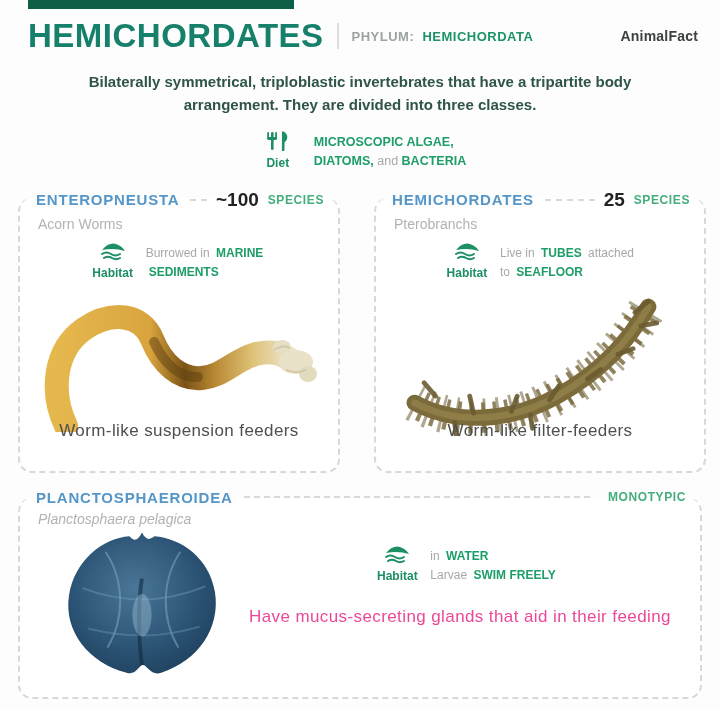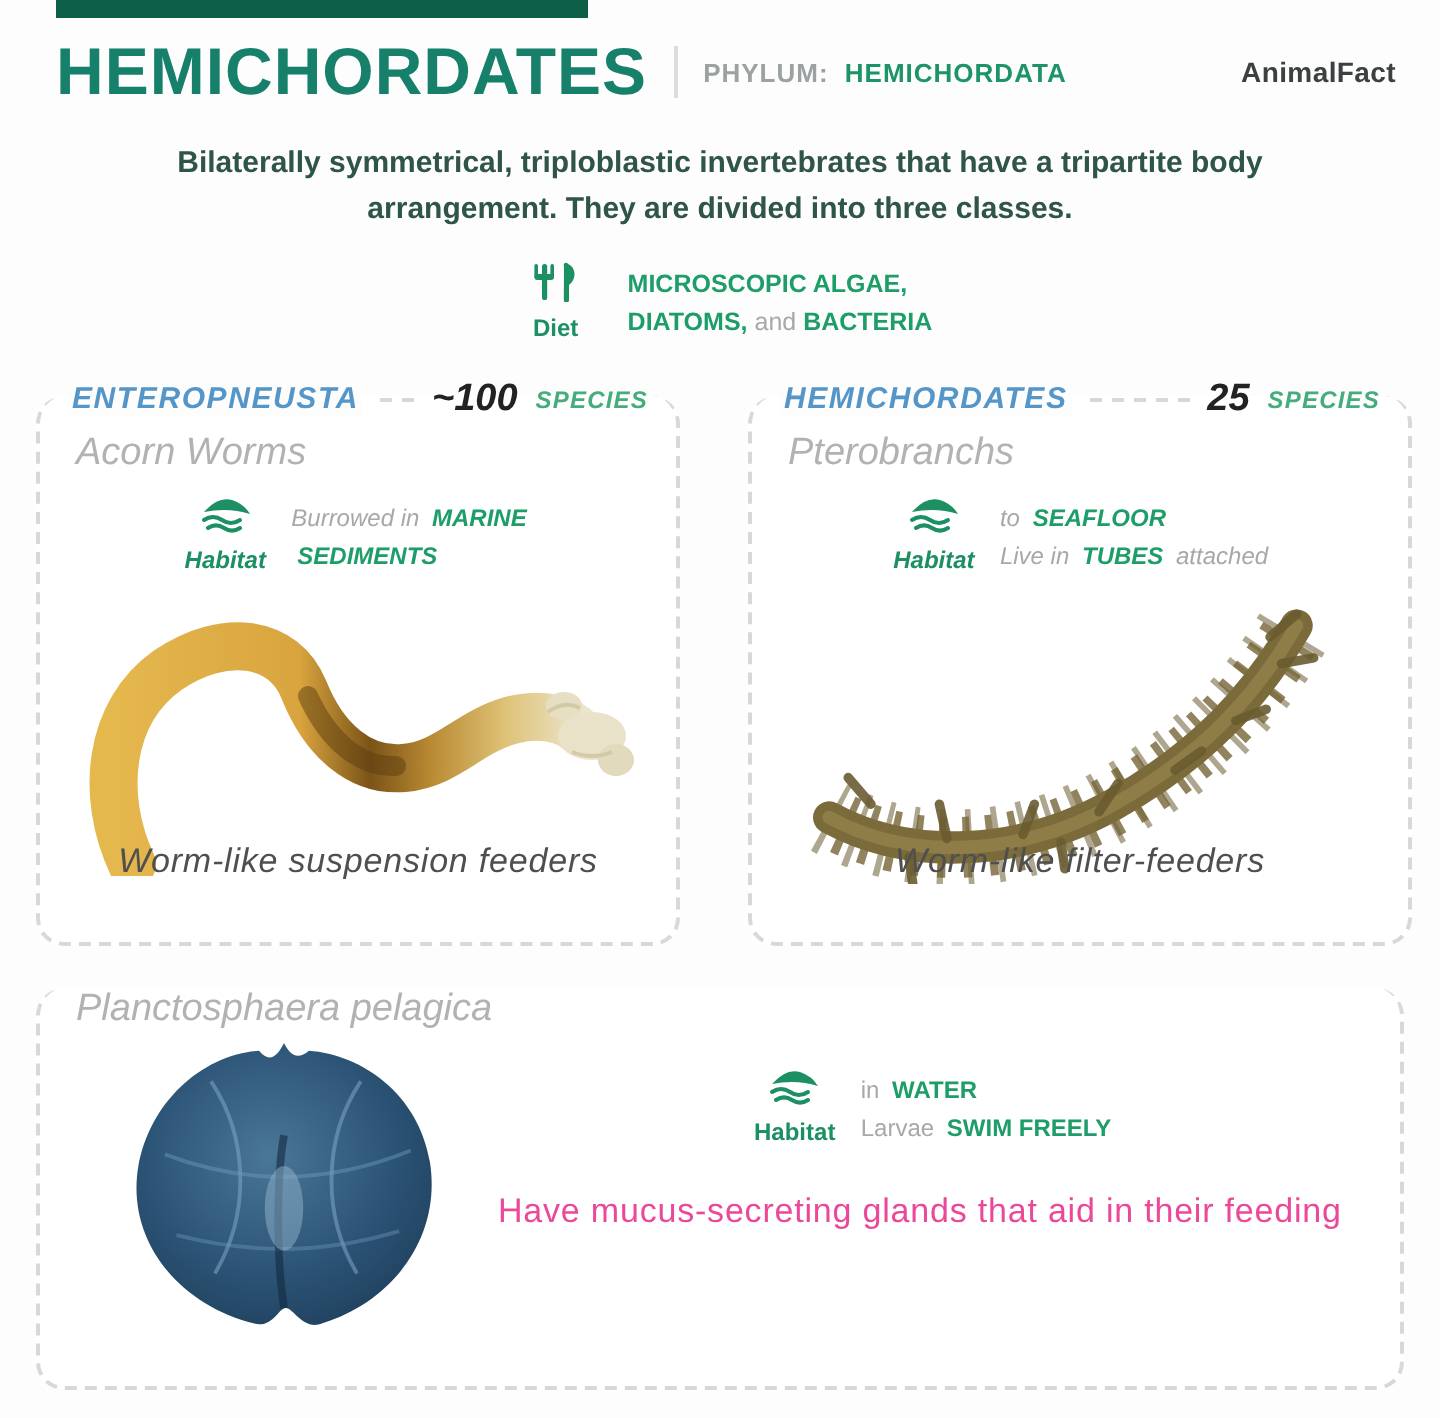--- a/index.html
+++ b/index.html
@@ -23,31 +23,31 @@
 
   
   .diet-row { display:flex; justify-content:center; align-items:flex-start; gap:12px; margin-top:15px; }
   .icon-block { text-align:center; width:48px; }
   .icon-label { color:#1c8f63; font-weight:bold; font-size:12px; margin-top:1px; }
   .diet-text { font-size:12.5px; font-weight:bold; line-height:1.55; padding-top:2px; }
   .g  { color:#1d9e68; }
   .gr { color:#a8a8a8; font-weight:normal; }
 
   
-  .cards { display:flex; gap:34px; padding:0 18px; margin-top:26px;font-style:italic; }
+  .cards { display:flex; gap:34px; padding:0 18px; margin-top:26px; }
   .card { position:relative; border:2px dashed #d8d8d8; border-top:none; border-radius:14px;
           background:#fff; padding:0 14px; }
   .card.half { flex:1; height:275px; }
   .card.wide { margin:25px 18px 0; height:201px; }
   .card-head { display:flex; align-items:center; gap:9px; transform:translateY(-9px); }
   .class-name { color:#5596c8; font-weight:bold; font-size:15px; letter-spacing:.8px; background:#fdfdfd; padding:0 2px; white-space:nowrap; }
   .dash-fill { flex:1; border-top:2px dashed #d8d8d8; height:0; }
   .count { font-size:19px; font-weight:bold; color:#222; white-space:nowrap; }
   .count-suffix { font-size:12px; font-weight:bold; color:#45ad7c; letter-spacing:.6px; white-space:nowrap; }
-  .common { color:#b2b2b2; font-size:19px; margin:-4px 0 0 4px; }
+  .common { color:#b2b2b2; font-size:14px; margin:-4px 0 0 4px; }
   .card.wide .common { font-style:italic; }
 
   .habitat { display:flex; justify-content:center; align-items:flex-start; gap:9px; margin-top:10px; }
   .hab-text { font-size:12px; font-weight:bold; line-height:1.6; text-align:left; padding-top:2px; }
   .hab-text span { margin-right:3px; }
 
   .photo { display:block; margin:2px auto 0; }
   .caption { position:absolute; left:0; right:0; bottom:30px; text-align:center;
              color:#4f4f4f; font-size:17px; letter-spacing:.4px; }
 
@@ -176,46 +176,52 @@
             <svg width="28" height="19" viewBox="0 0 28 19">
               <path d="M3 8 Q10 0 17 2 Q23 4 26 9 Q15 5.5 3 8 Z" fill="#1c8f63"></path>
               <path d="M3 12 q4.5 -3 9 0 q4.5 3 9 0" stroke="#1c8f63" stroke-width="2" fill="none" stroke-linecap="round"></path>
               <path d="M5 16 q4 -2.6 8 0 q4 2.6 8 0" stroke="#1c8f63" stroke-width="2" fill="none" stroke-linecap="round"></path>
             </svg>
           </span>
           <div class="icon-label">Habitat</div>
         </div>
         <div class="hab-text">
           <div>
-            <span class="gr">to</span>
-            <span class="g">SEAFLOOR</span>
-          </div>
-          <div>
             <span class="gr">Live in</span>
             <span class="g">TUBES</span>
             <span class="gr">attached</span>
+          </div>
+          <div>
+            <span class="gr">to</span>
+            <span class="g">SEAFLOOR</span>
           </div>
         </div>
       </div>
 
       <span>
         <svg class="photo" width="300" height="152" viewBox="0 0 300 160">
           <path d="M18 125 C60 148 118 146 168 118 C214 92 242 62 264 24" stroke="#6b5c31" stroke-width="40" fill="none" stroke-dasharray="3 12" opacity="0.55"></path>
           <path d="M18 125 C60 148 118 146 168 118 C214 92 242 62 264 24" stroke="#746436" stroke-width="32" fill="none" stroke-dasharray="4 9" stroke-dashoffset="5" opacity="0.8"></path>
           <path d="M18 125 C60 148 118 146 168 118 C214 92 242 62 264 24" stroke="#7c6b3a" stroke-width="17" fill="none" stroke-linecap="round"></path>
           <path d="M18 125 C60 148 118 146 168 118 C214 92 242 62 264 24" stroke="#93804a" stroke-width="7" fill="none" stroke-linecap="round" opacity="0.85"></path>
           <path d="M40 118 l-12 -14 M80 136 l-4 -18 M120 134 l6 -16 M160 122 l10 -15 M200 100 l14 -10 M232 74 l16 -6 M256 44 l17 -3 M60 146 l2 14 M140 138 l2 14 M250 30 l14 -12" stroke="#6b5c31" stroke-width="5" stroke-linecap="round" opacity="0.9"></path>
         </svg>
       </span>
 
       <div class="caption">Worm-like filter-feeders</div>
     </div>
   </div>
 
   <div class="card wide">
+    <div class="card-head">
+      <span class="class-name">PLANCTOSPHAEROIDEA</span>
+      <span class="dash-fill"></span>
+      <span class="count"></span>
+      <span class="count-suffix">MONOTYPIC</span>
+    </div>
     <div class="common">Planctosphaera pelagica</div>
 
     <div class="wide-content">
       <div class="wide-left">
         <span>
           <svg class="photo" width="200" height="168" viewBox="0 0 200 175">
             <defs>
               <radialGradient id="blobGrad" cx="0.45" cy="0.4" r="0.75">
                 <stop offset="0" stop-color="#4a7697"></stop>
                 <stop offset="0.55" stop-color="#2c5476"></stop>

